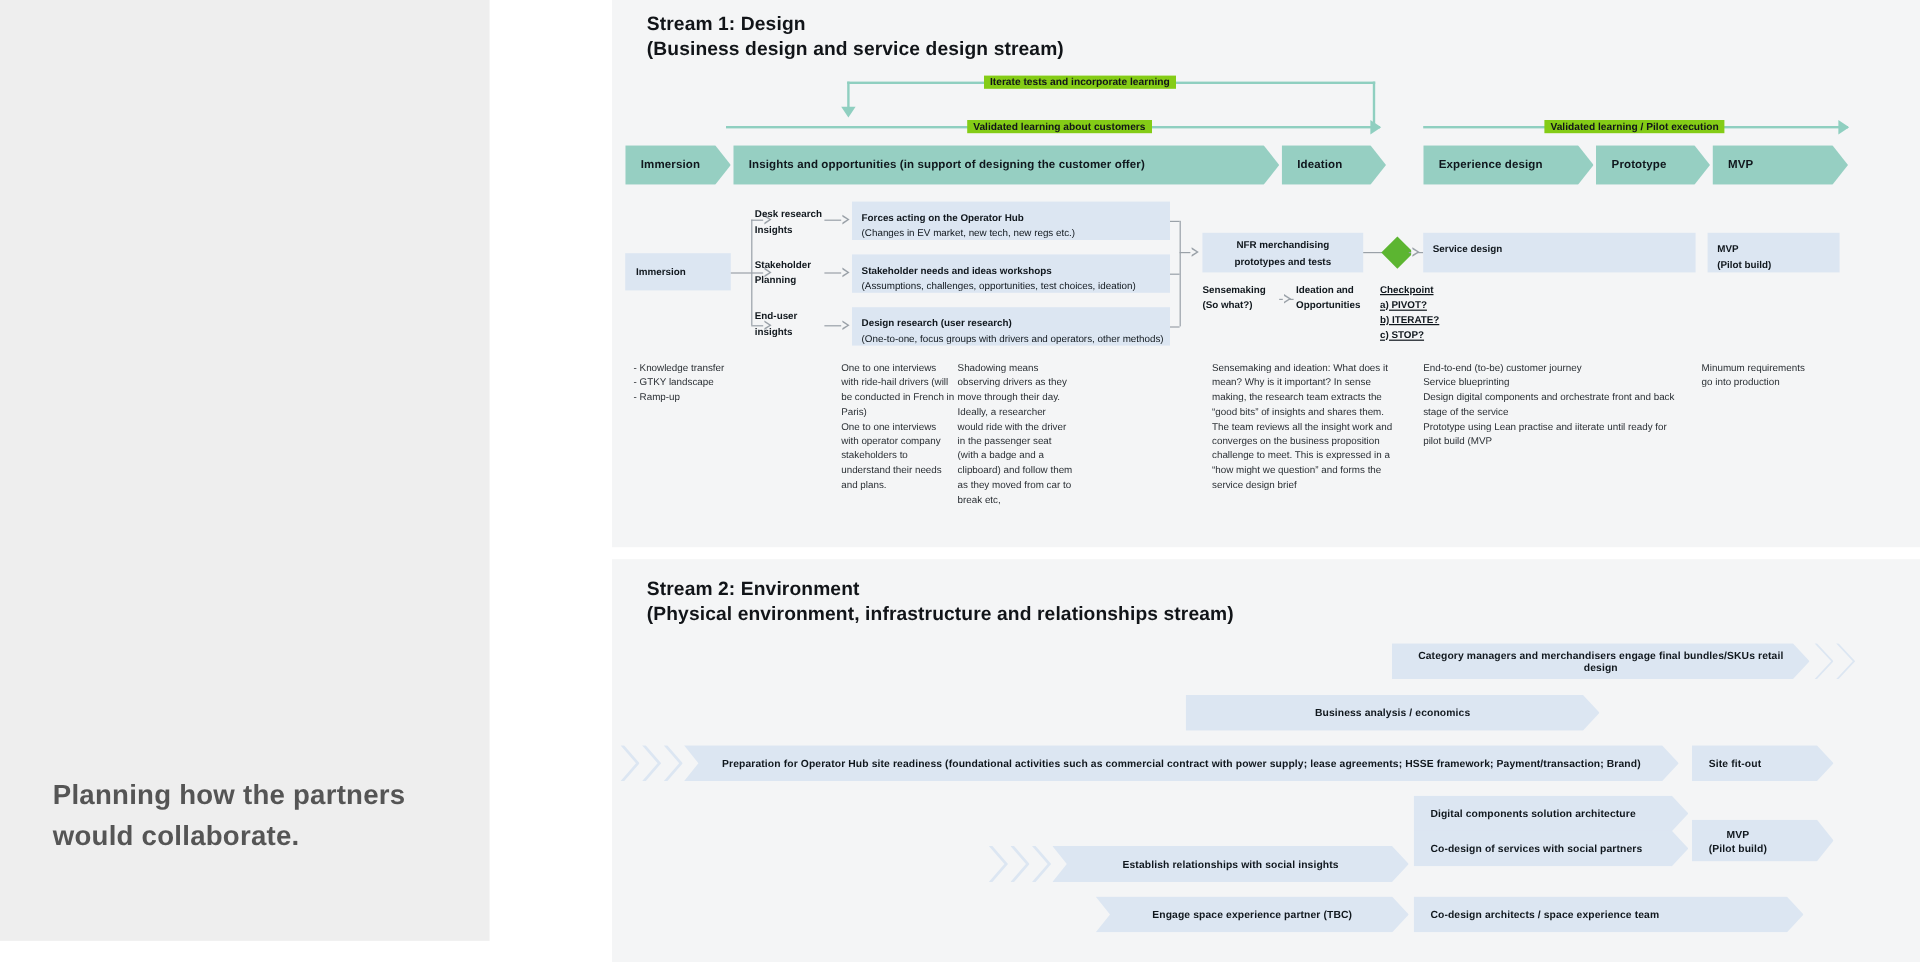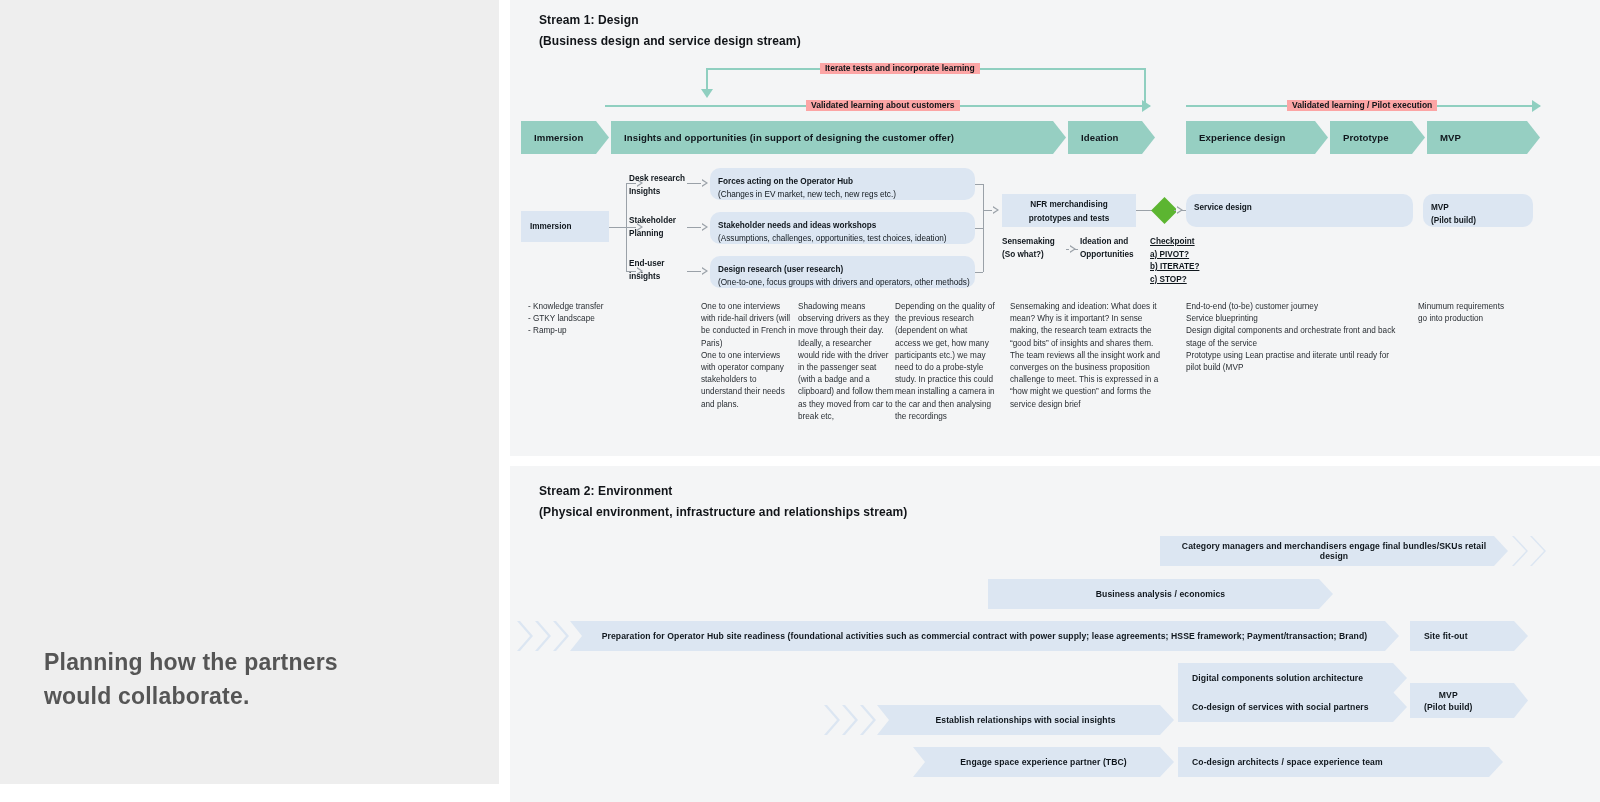--- a/index.html
+++ b/index.html
@@ -7,21 +7,21 @@
     width: 1600px; height: 802px;
     font-family: "Liberation Sans", sans-serif;
     background: #ffffff;
     overflow: hidden;
   }
   #root { position: relative; width: 1600px; height: 802px; }
 
   
   .left-panel {
     position: absolute; left: 0; top: 0;
-    width: 499px; height: 784px;
+    width: 408px; height: 784px;
     background: #eeeeee;
   }
   .left-title {
     position: absolute; left: 44px; top: 645px;
     width: 310px;
     font-size: 23px; font-weight: bold; line-height: 34px;
     color: #555555;
     letter-spacing: .2px;
   }
 
@@ -35,32 +35,32 @@
   .panel {
     position: absolute; left: 11px;
     width: 1090px;
     background: #f4f5f6;
   }
   .panel-s1 { top: 0; height: 456px; }
   .panel-s2 { top: 466px; height: 336px; }
 
   .stream-title {
     position: absolute;
-    font-size: 12px; font-weight: bold; color: #111418;
+    font-size: 16px; font-weight: bold; color: #111418;
     line-height: 21px; letter-spacing: .1px;
     white-space: pre-line;
   }
   .s1-title { left: 29px; top: 10px; }
   .s2-title { left: 29px; top: 15px; }
   .tl-line {
     position: absolute; height: 2px; background: #8fcfc0;
   }
   .tl-label {
     position: absolute; font-size: 8.5px; font-weight: bold;
-    color: #111418; background: #fca5a5; padding: 0 5px;
+    color: #111418; background: #84cc16; padding: 0 5px;
     white-space: nowrap; line-height: 11px;
   }
   .arrow-head-r {
     position: absolute; width: 0; height: 0;
     border-top: 6px solid transparent;
     border-bottom: 6px solid transparent;
     border-left: 9px solid #8fcfc0;
   }
   .arrow-head-d {
     position: absolute; width: 0; height: 0;
@@ -83,21 +83,21 @@
     clip-path: polygon(0 0, calc(100% - 13px) 0, 100% 50%, calc(100% - 13px) 100%, 0 100%);
   }
 
   
   .bbox {
     position: absolute; background: #dce6f2;
     font-size: 8.2px; color: #10171d; line-height: 13px;
   }
   .bbox .t1 { font-weight: bold; }
   .bbox .t2 { font-weight: normal; }
-  .bbox.pad { padding: 7px 0 0 8px; border-radius: 10px; }
+  .bbox.pad { padding: 7px 0 0 8px; }
 
   .label-sm {
     position: absolute; font-size: 8.2px; font-weight: bold;
     color: #10171d; line-height: 12.5px; white-space: pre-line;
   }
 
   
   .gline { position: absolute; background: #9aa1a8; }
   .gline.h { height: 1px; }
   .gline.v { width: 1px; }
@@ -286,21 +286,20 @@
 a) PIVOT?
 b) ITERATE?
 c) STOP?</div>
 
       <div class="col" style="left:18px; top:301px; width:120px;">- Knowledge transfer
 - GTKY landscape
 - Ramp-up</div>
       <div class="col" style="left:191px; top:301px; width:96px;">One to one interviews with ride-hail drivers (will be conducted in French in Paris)
 One to one interviews with operator company stakeholders to understand their needs and plans.</div>
       <div class="col" style="left:288px; top:301px; width:96px;">Shadowing means observing drivers as they move through their day. Ideally, a researcher would ride with the driver in the passenger seat (with a badge and a clipboard) and follow them as they moved from car to break etc,</div>
-      <div class="col" style="left:385px; top:301px; width:100px;">Depending on the quality of the previous research (dependent on what access we get, how many participants etc.) we may need to do a probe-style study. In practice this could mean installing a camera in the car and then analysing the recordings</div>
       <div class="col" style="left:500px; top:301px; width:161px;">Sensemaking and ideation: What does it mean? Why is it important? In sense making, the research team extracts the “good bits” of insights and shares them.
 The team reviews all the insight work and converges on the business proposition challenge to meet. This is expressed in a “how might we question” and forms the service design brief</div>
       <div class="col" style="left:676px; top:301px; width:213px;">End-to-end (to-be) customer journey
 Service blueprinting
 Design digital components and orchestrate front and back stage of the service
 Prototype using Lean practise and iiterate until ready for pilot build (MVP</div>
       <div class="col" style="left:908px; top:301px; width:88px;">Minumum requirements go into production</div>
     </div>
 
     <div class="panel panel-s2">

